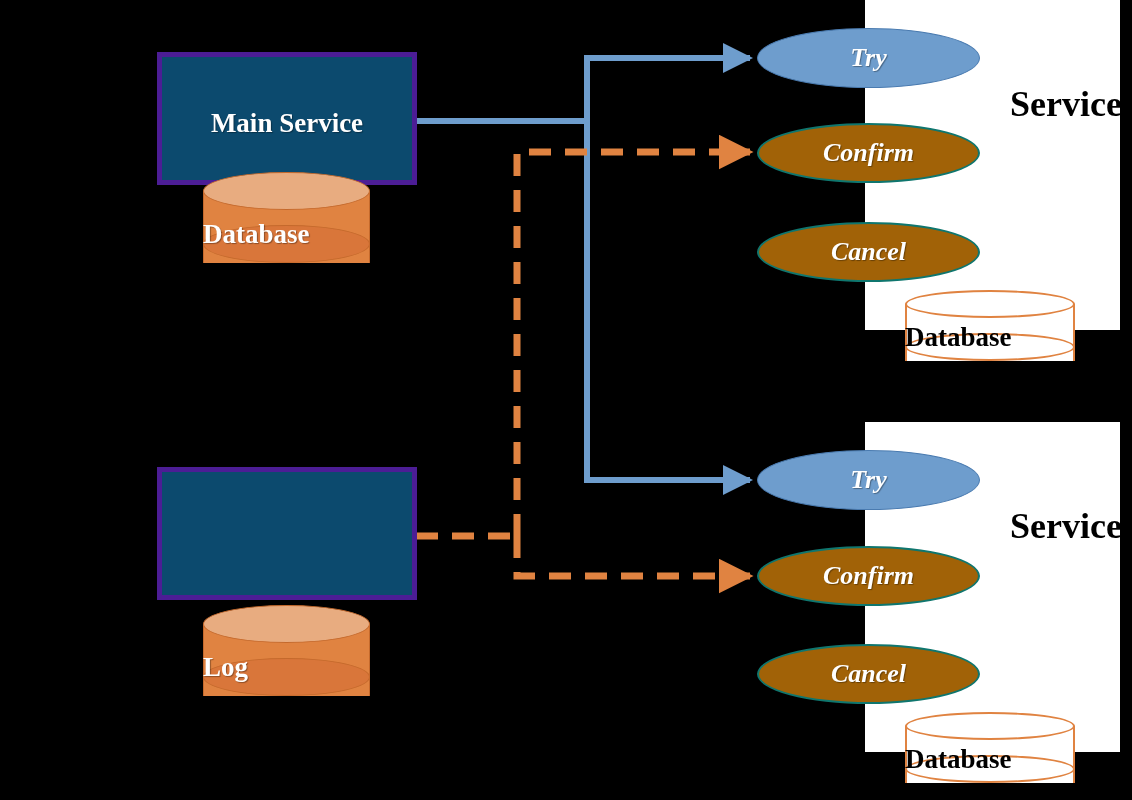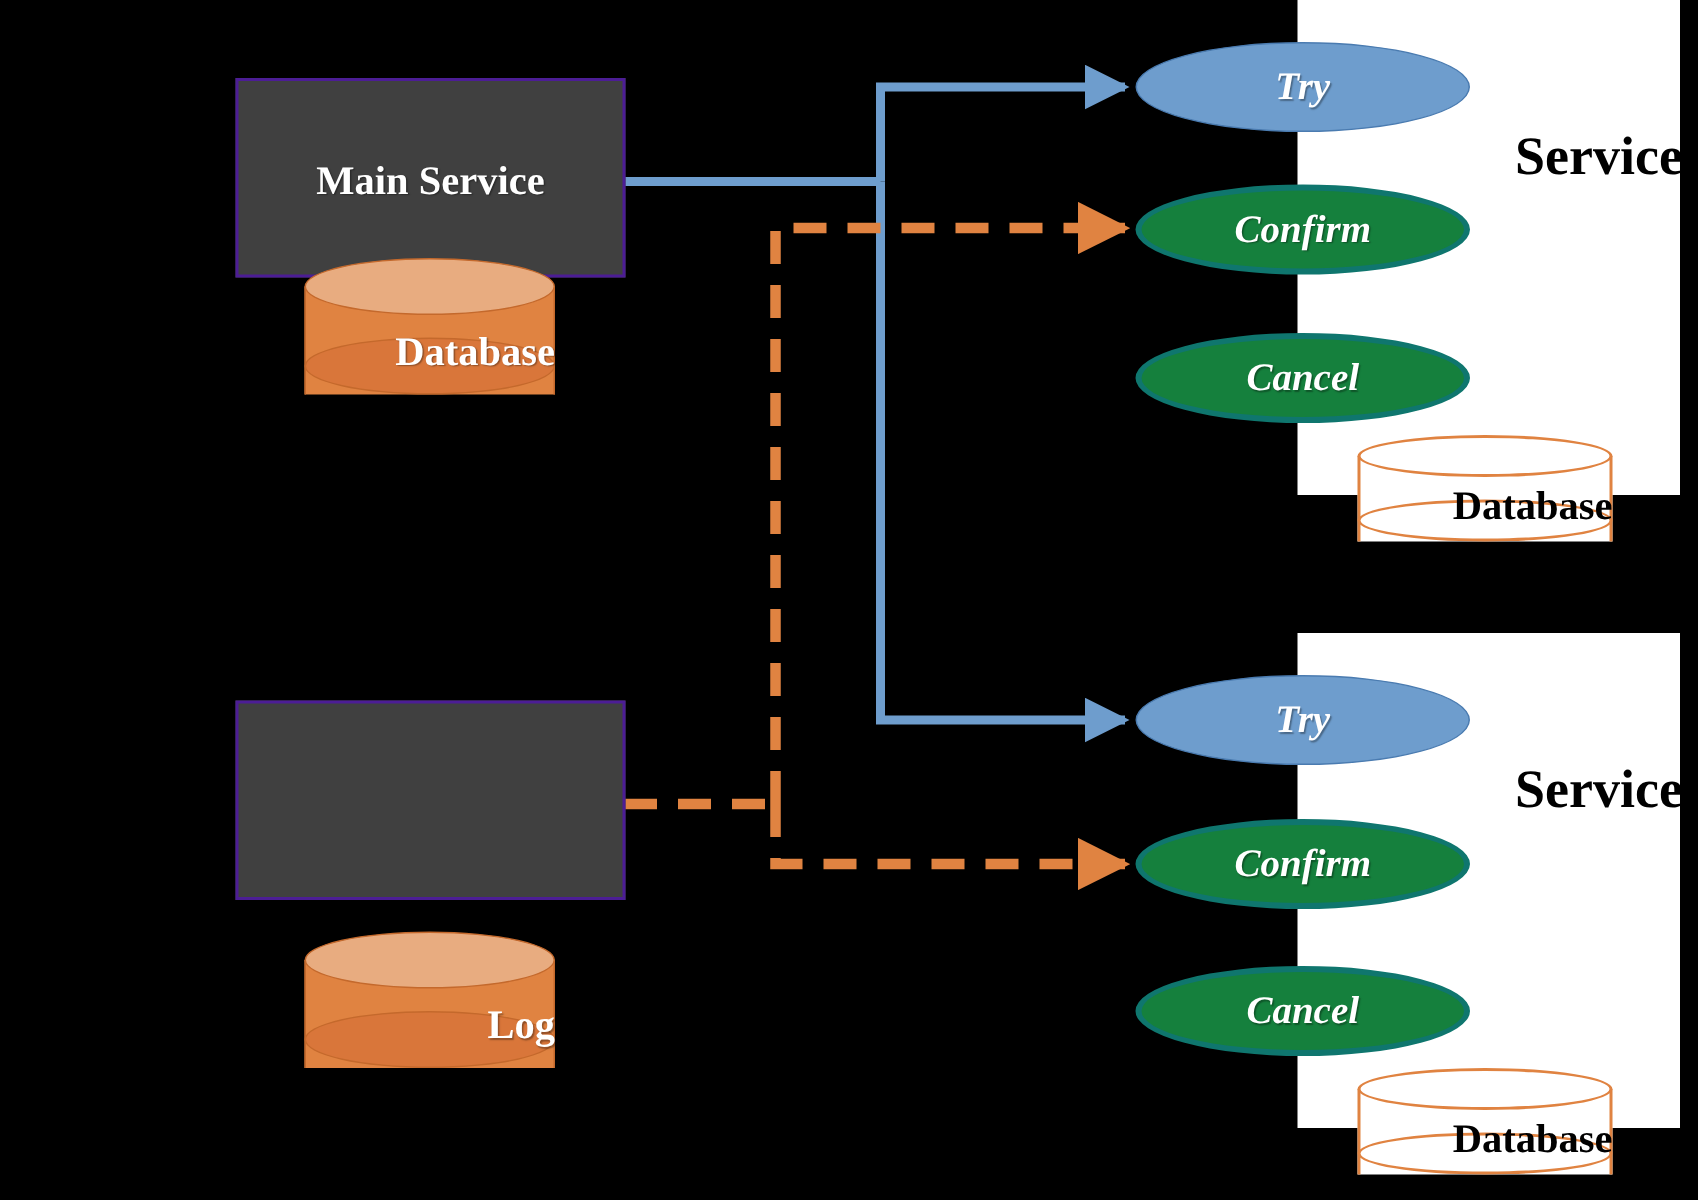--- a/index.html
+++ b/index.html
@@ -18,22 +18,22 @@
 
   
   .service-panel {
     position: absolute;
     background: #FFFFFF;
   }
 
   
   .box {
     position: absolute;
-    background: #404040;
-    border: 2px solid #4c1d95;
+    background: #0c4a6e;
+    border: 5px solid #4c1d95;
     box-sizing: border-box;
   }
   .box-label {
     position: absolute;
     left: 0;
     width: 100%;
     text-align: center;
     color: #FFFFFF;
     font-weight: bold;
     font-size: 27px;
@@ -62,21 +62,21 @@
     position: absolute;
     left: 0;
     width: 100%;
     border-radius: 50%;
     box-sizing: border-box;
   }
   .cyl .cyl-label {
     position: absolute;
     left: 0;
     width: 100%;
-    text-align: right;
+    text-align: left;
     font-weight: bold;
     font-size: 27px;
   }
 
   
   .cyl-orange .body {
     background: #E08341;
     border-left: 1px solid #C4692C;
     border-right: 1px solid #C4692C;
   }
@@ -123,22 +123,22 @@
     font-size: 26px;
     text-shadow: 1px 1px 1px rgba(0,0,0,0.35);
     box-sizing: border-box;
     font-style: italic;
   }
   .ellipse-blue {
     background: #6E9DCD;
     border: 1px solid #4A7BB0;
   }
   .ellipse-orange {
-    background: #15803d;
-    border: 4px solid #0f766e;
+    background: #a16207;
+    border: 2px solid #0f766e;
   }
 
   
   .plain-label {
     position: absolute;
     color: #000000;
     font-weight: bold;
     font-size: 36px;
     white-space: nowrap;
   }
@@ -192,21 +192,21 @@
   <div class="cyl cyl-orange" style="left:203px; top:172px; width:167px; height:110px;">
     <div class="body" style="top:19px; height:72px;"></div>
     <div class="bottomcap" style="top:53px; height:38px;"></div>
     <div class="top" style="top:0px; height:38px;"></div>
     <div class="cyl-label" style="top:47px;">Database</div>
   </div>
 
   <div class="box" style="left:157px; top:467px; width:260px; height:133px;">
   </div>
 
-  <div class="cyl cyl-orange" style="left:203px; top:621px; width:167px; height:110px;">
+  <div class="cyl cyl-orange" style="left:203px; top:605px; width:167px; height:110px;">
     <div class="body" style="top:19px; height:72px;"></div>
     <div class="bottomcap" style="top:53px; height:38px;"></div>
     <div class="top" style="top:0px; height:38px;"></div>
     <div class="cyl-label" style="top:47px;">Log</div>
   </div>
 
   <div class="ellipse ellipse-blue" style="left:757px; top:28px; width:223px; height:60px;">Try</div>
 
   <div class="ellipse ellipse-orange" style="left:757px; top:123px; width:223px; height:60px;">Confirm</div>
 

